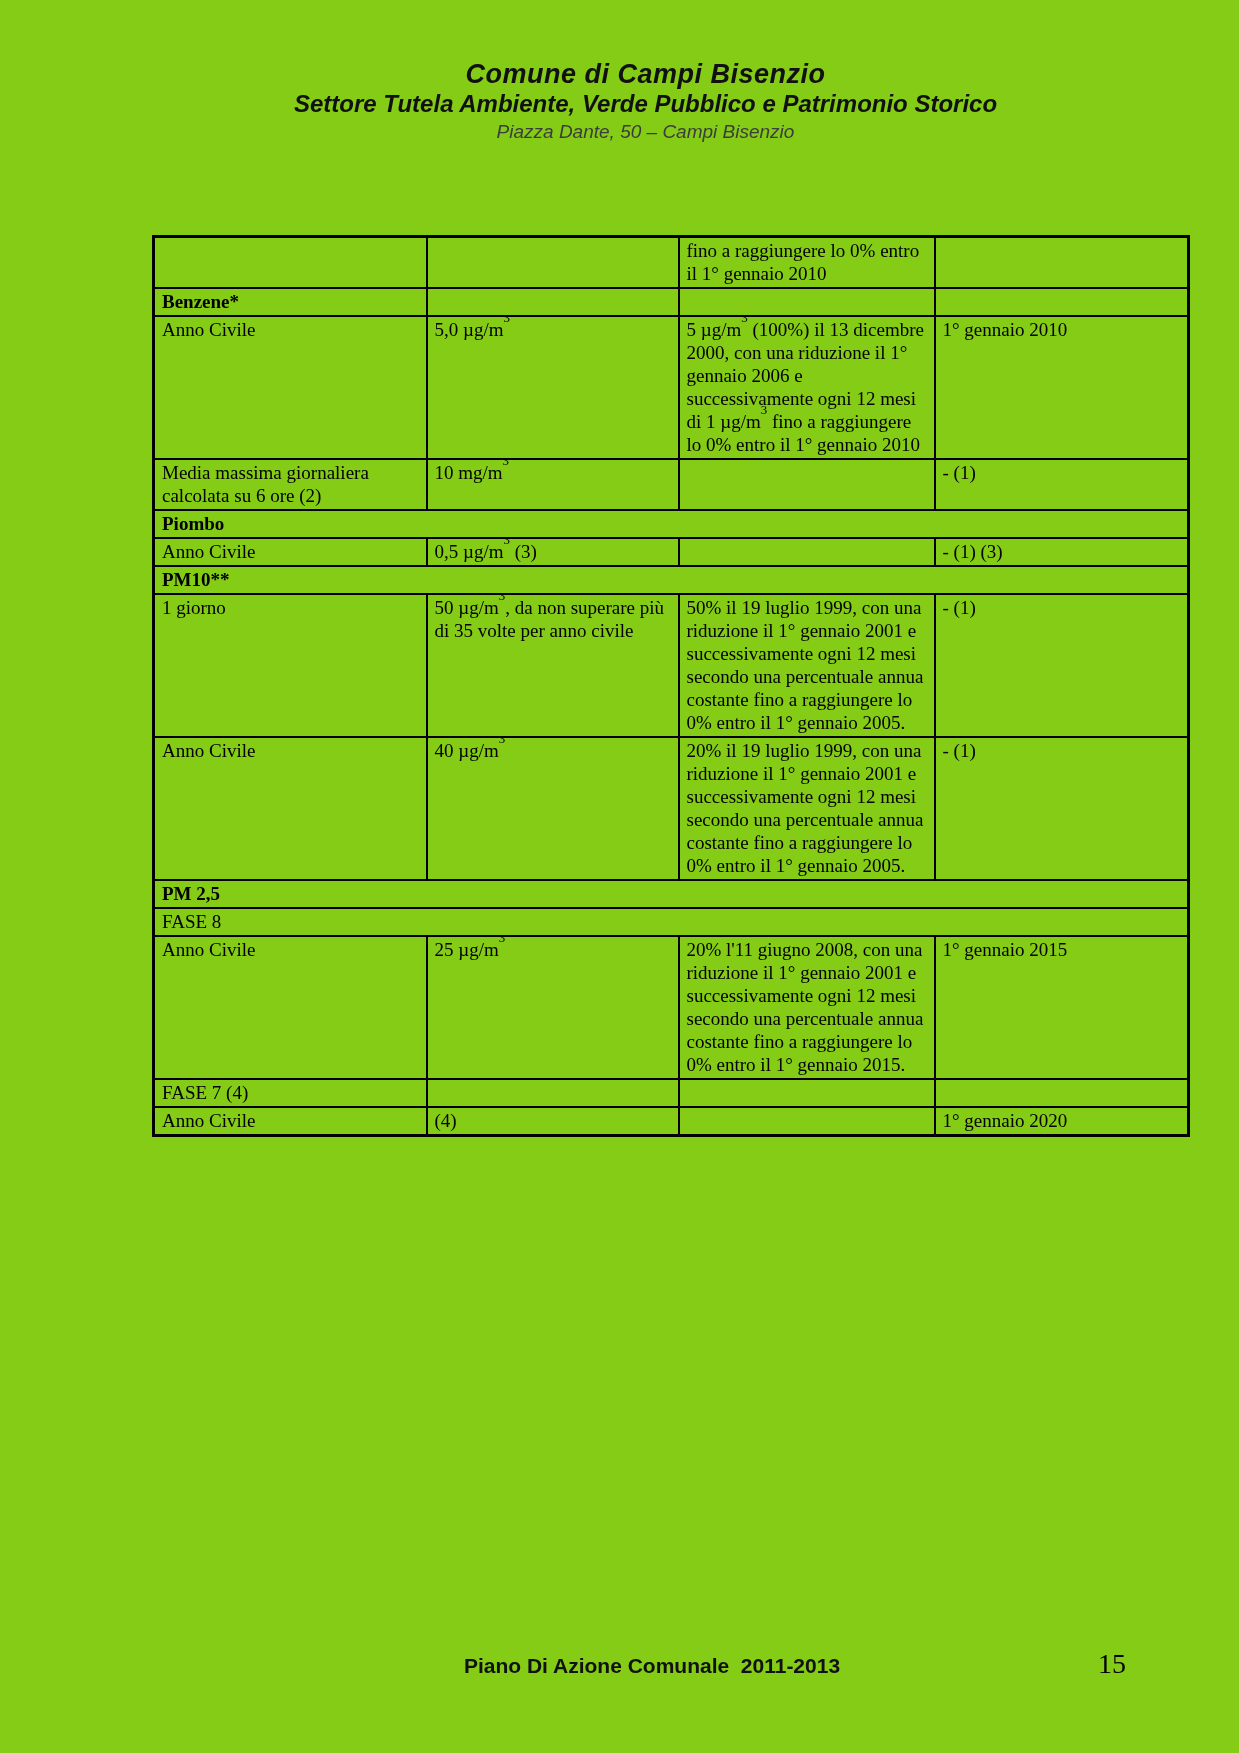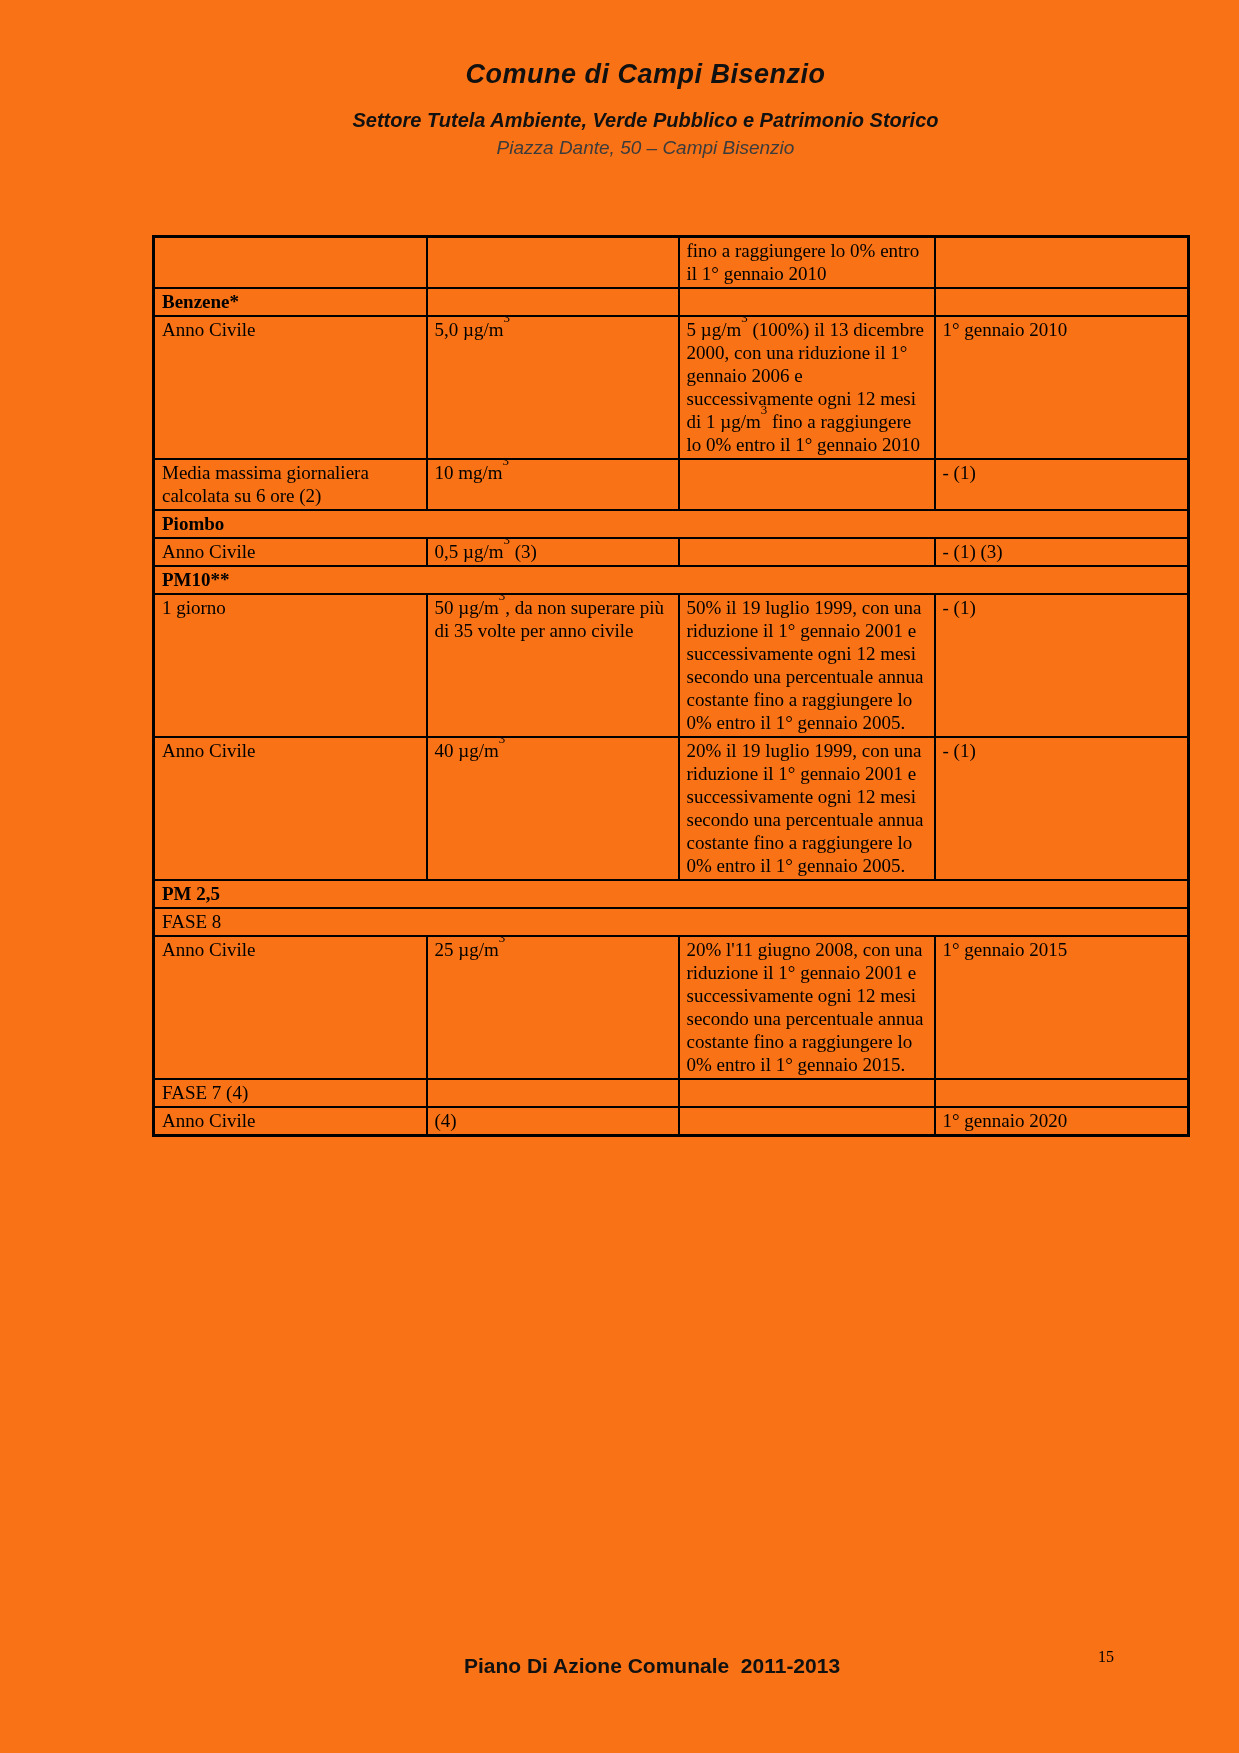--- a/index.html
+++ b/index.html
@@ -1,20 +1,20 @@
 <!DOCTYPE html>
 <html><head>
 <meta charset="utf-8">
 <style>
   html, body { margin: 0; padding: 0; background: #e8e8e8; }
   .page {
     position: relative;
     width: 1239px;
     height: 1753px;
-    background: #f97316;
+    background: #84cc16;
     font-family: "Liberation Serif", serif;
     color: #000000;
     overflow: hidden;
     margin: 0 auto;
   }
   
   .doc-header {
     position: absolute;
     top: 58px;
     left: 52px;
@@ -24,24 +24,24 @@
     font-style: italic;
     color: #111;
   }
   .doc-title {
     font-size: 27px;
     font-weight: bold;
     letter-spacing: 0.5px;
     line-height: 32px;
   }
   .doc-subtitle {
-    font-size: 20px;
+    font-size: 24px;
     font-weight: bold;
     line-height: 26px;
-    margin-top: 17px;
+    margin-top: 1px;
   }
   .doc-address {
     font-size: 19px;
     font-weight: normal;
     color: #3c3c3c;
     line-height: 25px;
     margin-top: 2px;
   }
   
   table.limits-table {
@@ -81,21 +81,21 @@
     font-family: "Liberation Sans", sans-serif;
     font-weight: bold;
     font-size: 21px;
     white-space: pre-wrap;
     color: #111;
   }
   .page-number {
     position: absolute;
     top: 1648px;
     left: 1098px;
-    font-size: 16px;
+    font-size: 28px;
     font-family: "Liberation Serif", serif;
   }
 </style>
 </head>
 <body>
 
 <div class="page">
 
   <div class="doc-header">
     <div class="doc-title">Comune di Campi Bisenzio</div>

